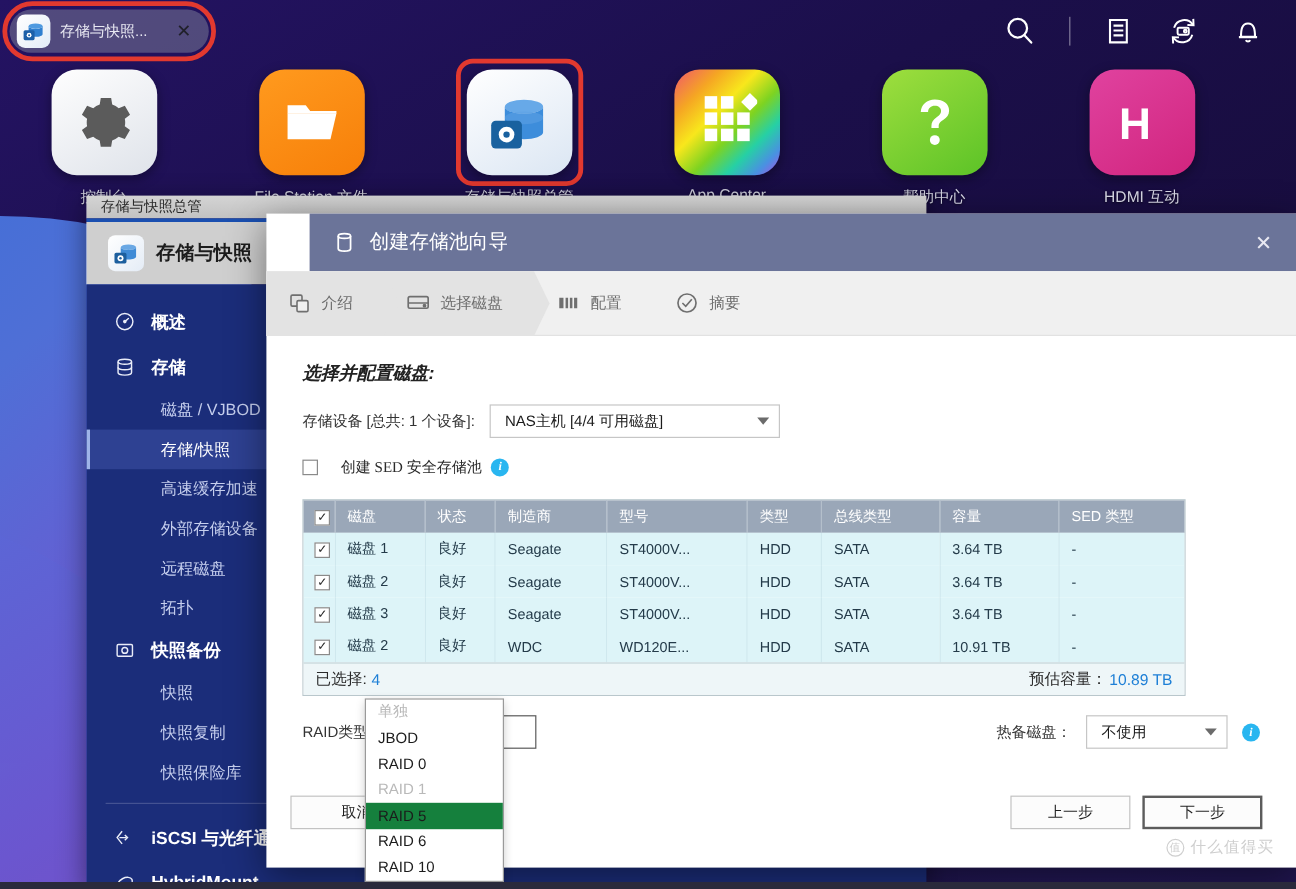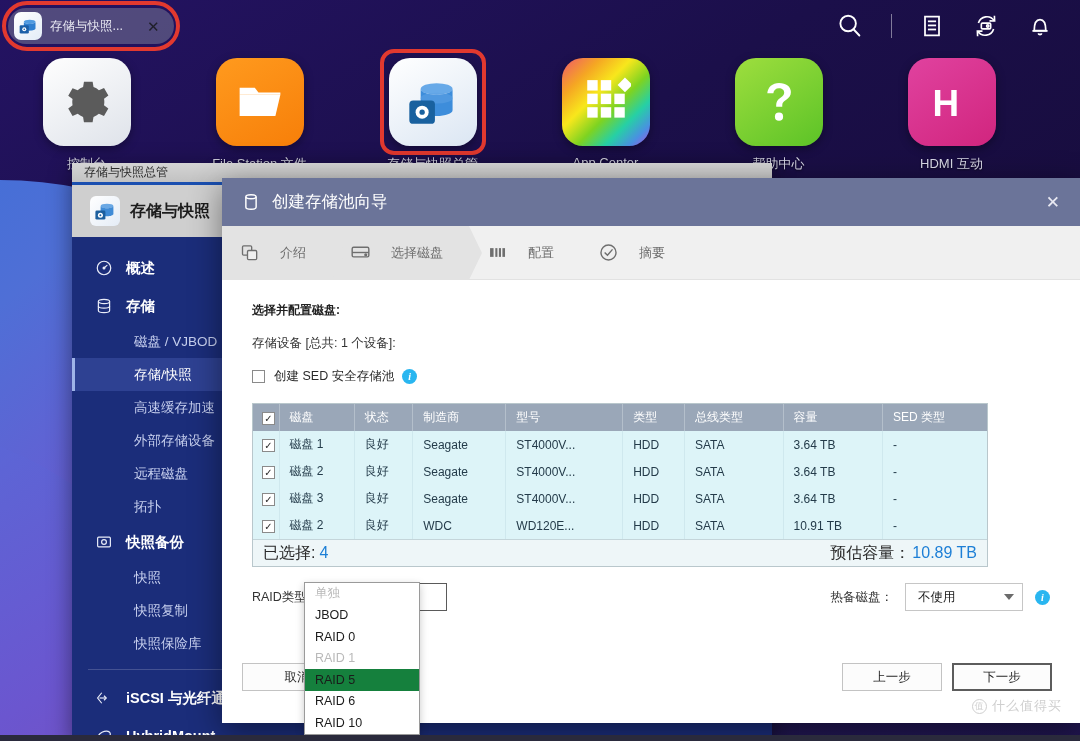--- a/index.html
+++ b/index.html
@@ -151,46 +151,47 @@
   
   #wizard {
     position: absolute; left: 222px; top: 178px; width: 858px; height: 545px;
     background: #ffffff; z-index: 30;
     box-shadow: 0 8px 30px rgba(0,0,0,.45);
   }
   #wiz-titlebar {
     height: 48px; background: #6b7499;
     display: flex; align-items: center; padding: 0 14px 0 18px;
     color: #ffffff;
+    margin-left: 36px;
   }
   #wiz-titlebar .t-icon { margin-right: 10px; display: flex; }
   #wiz-title-text { font-size: 16.5px; }
   #wiz-close {
     margin-left: auto; font-size: 17px; color: #e9e9f2; line-height: 1;
     padding: 4px 6px;
   }
   #steps {
     height: 54px; background: #f0f0f0; display: flex; align-items: center;
     border-bottom: 1px solid #e2e2e2; position: relative;
   }
   .step {
-    display: flex; align-items: center; gap: 20px;
+    display: flex; align-items: center; gap: 8px;
     height: 54px; padding: 0 26px 0 18px;
     font-size: 13px; color: #6d6d6d; position: relative;
   }
   .step.done { background: #e3e3e3; }
   .step.done::after {
     content: ""; position: absolute; right: -13px; top: 0;
     border-top: 27px solid transparent; border-bottom: 27px solid transparent;
     border-left: 13px solid #e3e3e3; z-index: 2;
   }
   .step .s-icon { display: flex; align-items: center; color: #777; }
 
   #wiz-body { padding: 22px 30px 0 30px; position: relative; height: 443px; }
-  .sec-title { font-size: 12px; font-weight: bold; color: #222; margin-bottom: 16px; }
+  .sec-title { font-size: 15px; font-weight: bold; color: #222; margin-bottom: 16px; font-style: italic; }
   .row { display: flex; align-items: center; }
   .fld-label { font-size: 12.5px; color: #333; margin-right: 12px; }
 
   .select-box {
     border: 1px solid #c6c6c6; background: #fff; height: 28px;
     display: flex; align-items: center; padding: 0 8px 0 12px;
     font-size: 12.5px; color: #1b1b1b; position: relative;
   }
   .select-box .caret {
     margin-left: auto; width: 0; height: 0;
@@ -198,21 +199,21 @@
     border-top: 6px solid #6b6b6b;
   }
   #dev-select { width: 242px; }
 
   .chk-row { display: flex; align-items: center; margin-top: 16px; }
   .chkbox {
     width: 13px; height: 13px; border: 1px solid #8a8a8a; background: #fff;
     display: inline-flex; align-items: center; justify-content: center;
     font-size: 10px; color: #2a2a2a; flex: 0 0 auto;
   }
-  .chk-label { font-size: 12.5px; color: #2b2b2b; margin-left: 9px; }
+  .chk-label { font-size: 12.5px; color: #2b2b2b; margin-left: 19px; font-family: Liberation Serif, serif; }
   .info-dot {
     width: 15px; height: 15px; border-radius: 50%; background: #29b6f0;
     color: #fff; font-size: 10px; font-weight: bold; font-style: italic;
     display: inline-flex; align-items: center; justify-content: center;
     margin-left: 8px; font-family: "Liberation Serif", serif;
   }
   #sed-link-wrap {
     position: absolute; right: 30px; top: 77px;
     display: flex; align-items: center; gap: 8px;
   }
@@ -248,21 +249,21 @@
   #disk-table tbody td {
     background: #ddf4f8; height: 27px; padding-left: 10px;
     border-right: 1px solid #cfe8ee; color: #243b4a;
   }
   #disk-table tbody td:last-child { border-right: none; }
   .cell-chk { width: 26px; padding-left: 9px !important; }
   th.cell-chk { width: 26px; }
   .tbl-foot {
     display: flex; align-items: center; height: 27px;
     background: #eef6f8; border-top: 1px solid #c4d5da;
-    padding: 0 10px; font-size: 16px; color: #2a2a2a;
+    padding: 0 10px; font-size: 13px; color: #2a2a2a;
   }
   .tbl-foot .right { margin-left: auto; }
   .accent-num { color: #1d7fd6; }
 
   
   #raid-row { display: flex; align-items: center; margin-top: 16px; }
   #raid-select {
     width: 116px; height: 28px; border: 1px solid #5a5a5a; background: #fff;
     display: flex; align-items: center; padding: 0 7px 0 10px;
     font-size: 12.5px; color: #111; position: relative; z-index: 6;
@@ -601,20 +602,24 @@
       <span>摘要</span>
     </div>
   </div>
 
   <div id="wiz-body">
 
     <div class="sec-title">选择并配置磁盘:</div>
 
     <div class="row">
       <span class="fld-label">存储设备 [总共: 1 个设备]:</span>
+      <div class="select-box" id="dev-select">
+        <span>NAS主机 [4/4 可用磁盘]</span>
+        <span class="caret"></span>
+      </div>
     </div>
 
     <div class="chk-row">
       <span class="chkbox"></span>
       <span class="chk-label">创建 SED 安全存储池</span>
       <span class="info-dot">i</span>
     </div>
 
 
     <div id="disk-table">

